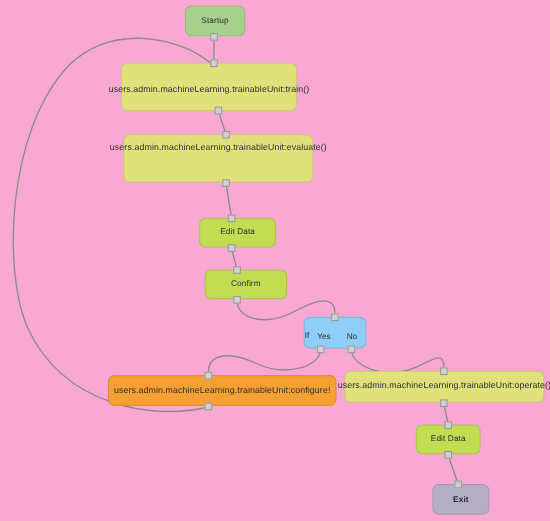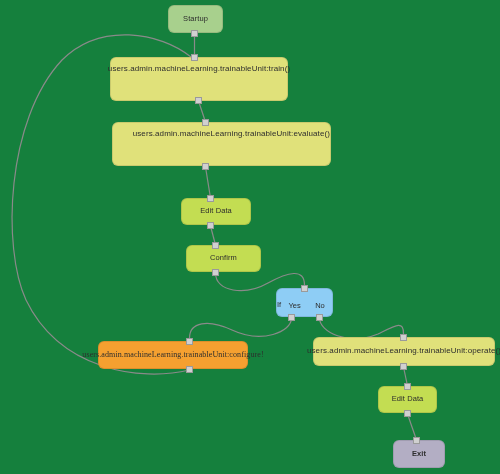--- a/index.html
+++ b/index.html
@@ -5,21 +5,21 @@
 <style>
   html, body {
     margin: 0;
     padding: 0;
     background: #ffffff;
   }
   #canvas {
     position: relative;
     width: 500px;
     height: 474px;
-    background: #15803d;
+    background: #f9a8d4;
     font-family: "Liberation Sans", sans-serif;
     overflow: hidden;
   }
   #edges {
     position: absolute;
     left: 0;
     top: 0;
     width: 500px;
     height: 474px;
     pointer-events: none;
@@ -100,33 +100,33 @@
       <path d="M 319.5 318 C 319.5 332, 348 346, 378 334 C 396 325, 403.5 320, 403.5 334" class="edge" stroke="#8a8a8a"></path>
       <path d="M 403.5 367 L 407.5 386" class="edge" stroke="#8a8a8a"></path>
       <path d="M 407.5 414 L 416.5 440" class="edge" stroke="#8a8a8a"></path>
       <path d="M 189.5 370 C 140 382, 60 370, 26 300 C 2 248, 6 120, 62 60 C 100 22, 160 32, 191 57" class="edge" stroke="#8a8a8a"></path>
     </svg>
 
   <div id="node-layer">
       <div class="node centered small-node" style="left: 168px; top: 5px; width: 55px; height: 28px; background: rgb(168, 208, 141);">
         <span class="node-label">Startup</span>
       </div>
-      <div class="node top-label" style="left: 110px; top: 57px; width: 178px; height: 44px; background: rgb(224, 225, 122);">
+      <div class="node top-label" style="left: 110px; top: 57px; width: 160px; height: 44px; background: rgb(224, 225, 122); align-items: center;">
         <span class="node-label">users.admin.machineLearning.trainableUnit:train()</span>
       </div>
-      <div class="node top-label" style="left: 112px; top: 122px; width: 219px; height: 44px; background: rgb(224, 225, 122); justify-content: flex-end;">
+      <div class="node top-label" style="left: 112px; top: 122px; width: 173px; height: 44px; background: rgb(224, 225, 122);">
         <span class="node-label">users.admin.machineLearning.trainableUnit:evaluate()</span>
       </div>
       <div class="node centered small-node" style="left: 181px; top: 198px; width: 70px; height: 27px; background: rgb(195, 221, 82);">
         <span class="node-label">Edit Data</span>
       </div>
       <div class="node centered small-node" style="left: 186px; top: 245px; width: 75px; height: 27px; background: rgb(195, 221, 82);">
         <span class="node-label">Confirm</span>
       </div>
-      <div class="node centered" style="left: 98px; top: 341px; width: 150px; height: 28px; background: rgb(245, 160, 48); font-family: Liberation Serif, serif;">
+      <div class="node centered" style="left: 98px; top: 341px; width: 208px; height: 28px; background: rgb(245, 160, 48);">
         <span class="node-label">users.admin.machineLearning.trainableUnit:configure!</span>
       </div>
       <div class="node centered" style="left: 313px; top: 337px; width: 182px; height: 29px; background: rgb(224, 225, 122);">
         <span class="node-label">users.admin.machineLearning.trainableUnit:operate()</span>
       </div>
       <div class="node centered small-node" style="left: 378px; top: 386px; width: 59px; height: 27px; background: rgb(195, 221, 82);">
         <span class="node-label">Edit Data</span>
       </div>
       <div class="node centered small-node" style="left: 393px; top: 440px; width: 52px; height: 28px; background: rgb(179, 174, 196); font-weight: bold;">
         <span class="node-label">Exit</span>

